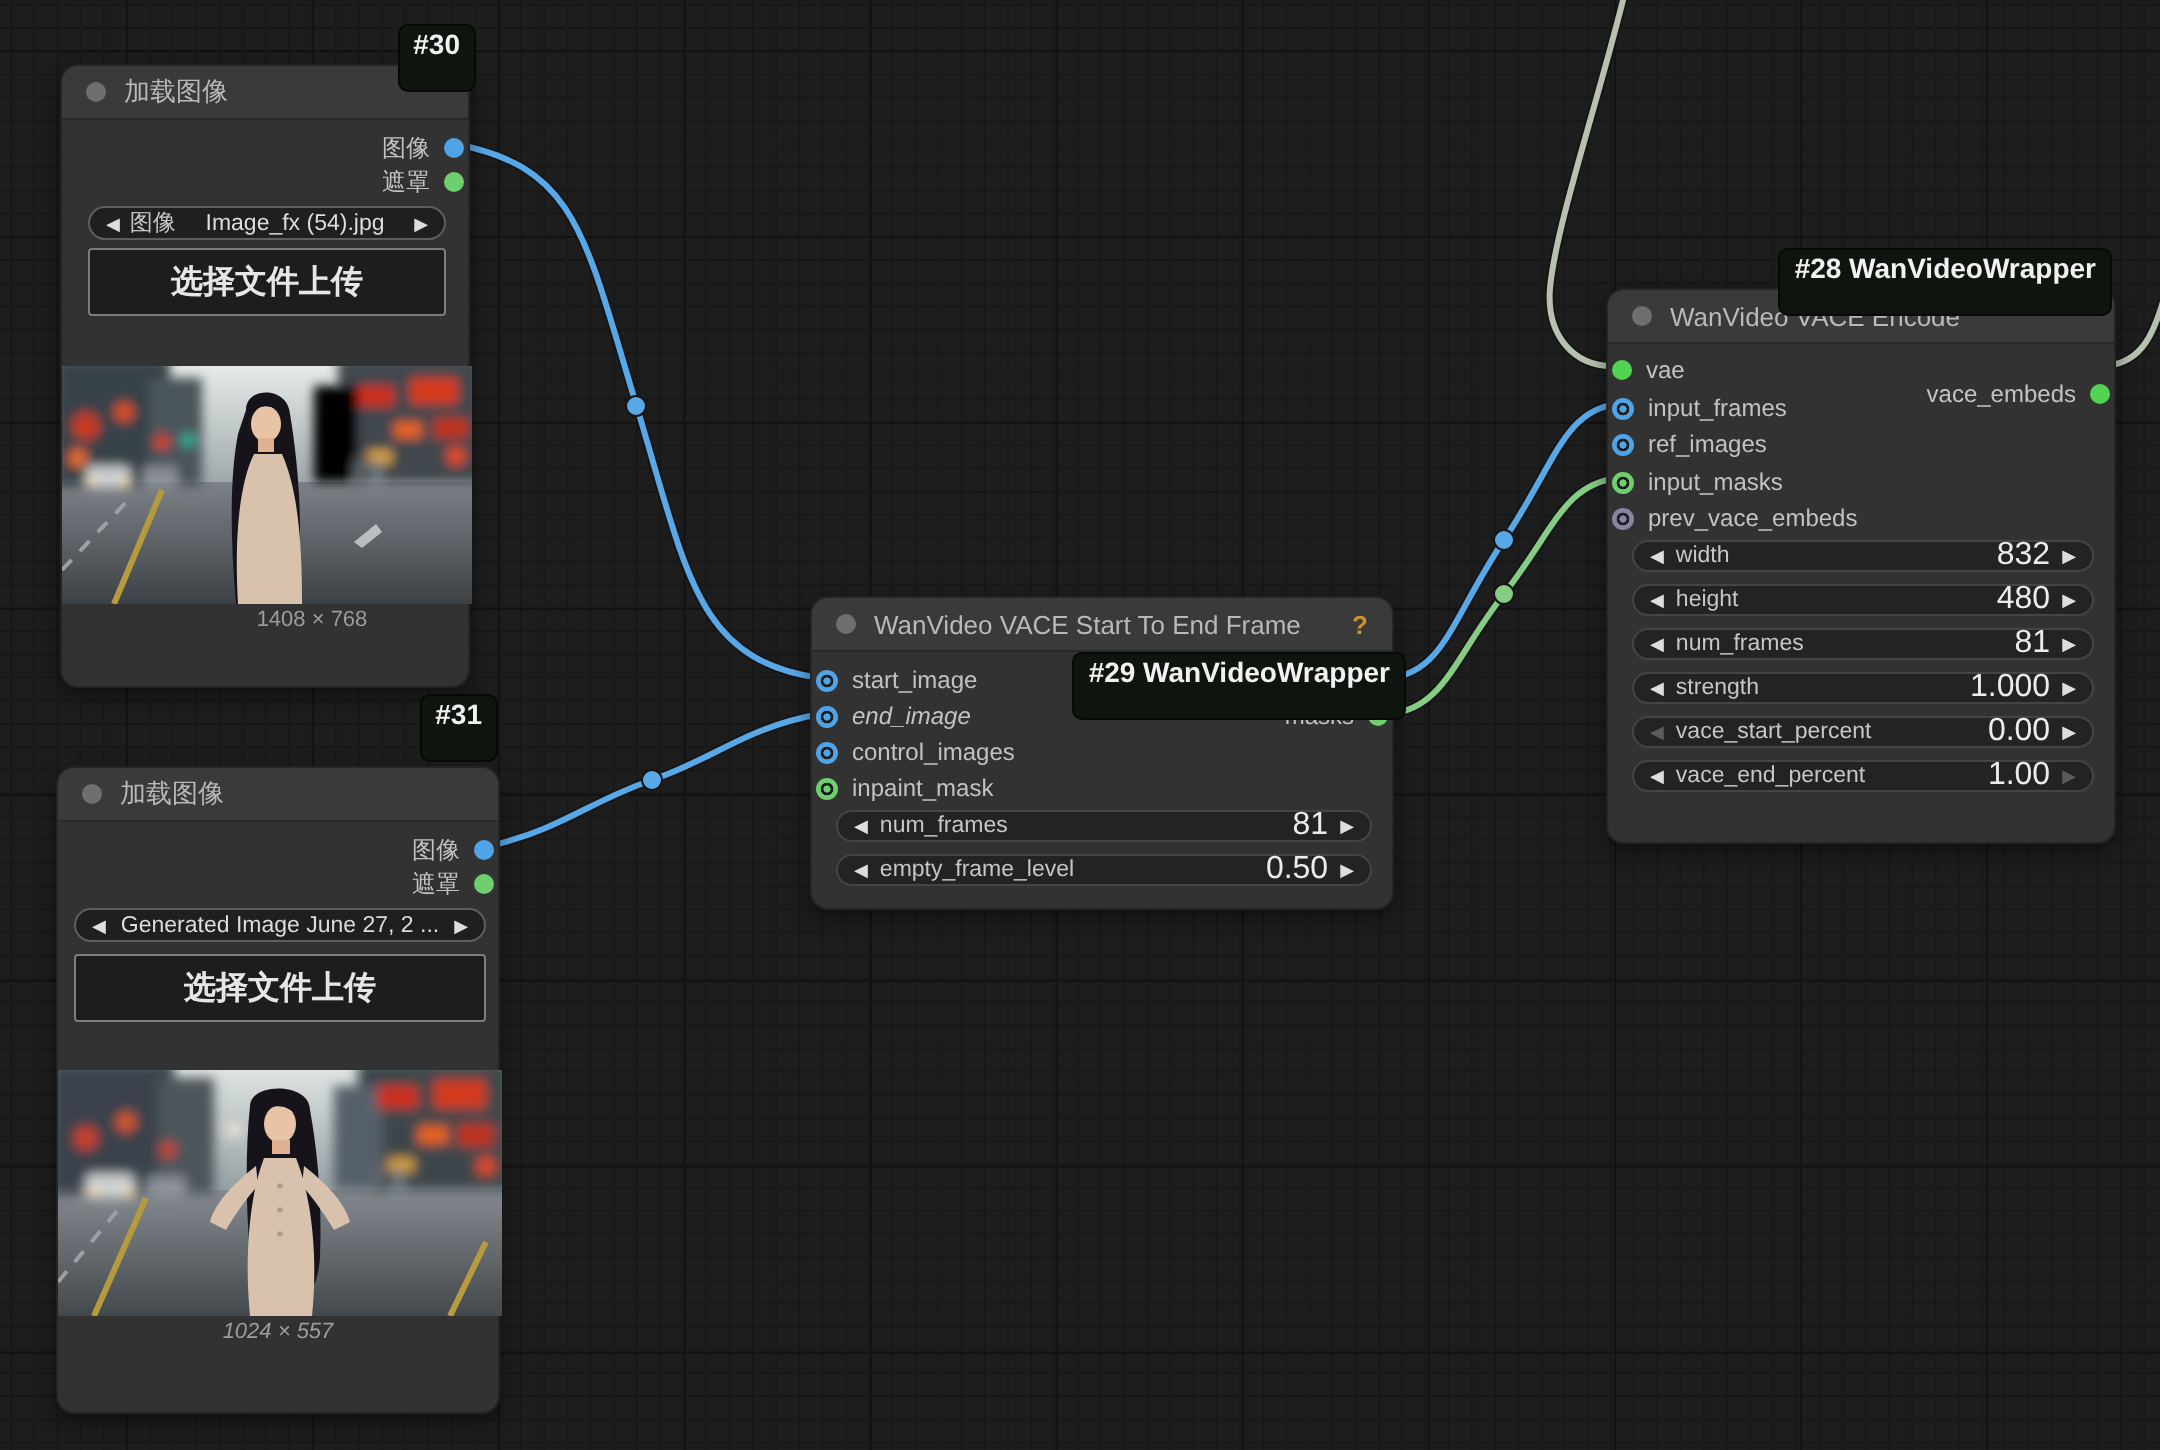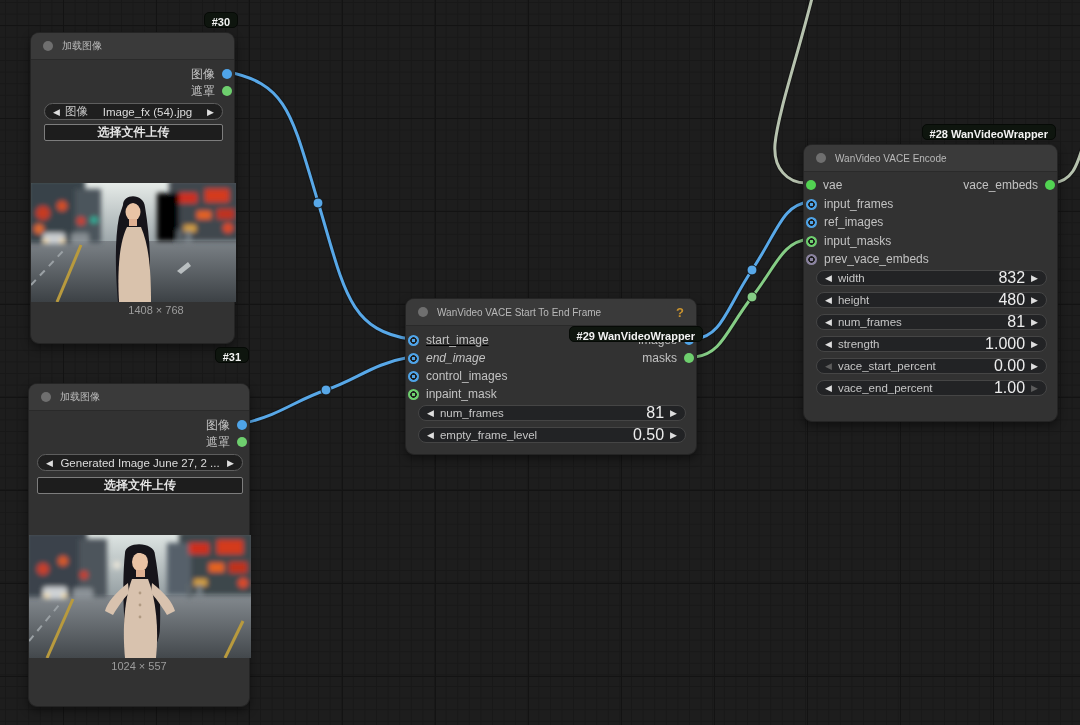--- a/index.html
+++ b/index.html
@@ -25,27 +25,27 @@
     border:1px solid #242424; border-radius:9px;
     box-shadow:0 4px 10px rgba(0,0,0,.45);
   }
   .titlebar {
     position:absolute; left:0; top:0; right:0; height:27px;
     background:#3a3a3a; border-radius:8px 8px 0 0;
     border-bottom:1px solid #2a2a2a;
     display:flex; align-items:center; gap:9px; padding:0 12px;
   }
   .titledot { width:10px; height:10px; border-radius:50%; background:#6f6f6f; flex:0 0 auto; }
-  .titletext { font-size:10px; color:#b9b9b9; white-space:nowrap; overflow:hidden; }
+  .titletext { font-size:13px; color:#b9b9b9; white-space:nowrap; overflow:hidden; }
   .helpq { margin-left:auto; font-size:13px; font-weight:bold; color:#c8922e; }
 
   .badge {
-    position:absolute; z-index:3; height:16px; line-height:18px;
+    position:absolute; z-index:3; height:34px; line-height:18px;
     background:#0e150e; border:1px solid #060a06; border-radius:5px;
-    padding:0 7px; font-size:11px; font-weight:bold; color:#f2f2f2; white-space:nowrap;
+    padding:0 7px; font-size:14px; font-weight:bold; color:#f2f2f2; white-space:nowrap;
   }
 
   .prow { position:absolute; display:flex; align-items:center; gap:7px; height:12px; }
   .prow.in  { left:2px; }
   .prow.out { right:2px; flex-direction:row-reverse; }
   .plabel { font-size:12px; color:#c2c2c2; white-space:nowrap; }
   .dot   { width:10px; height:10px; border-radius:50%; background:var(--c); flex:0 0 auto; }
   .donut { width:11px; height:11px; border-radius:50%; flex:0 0 auto;
            background:radial-gradient(circle, var(--c) 0 1.7px, #1e1e1e 1.9px 3.1px, var(--c) 3.3px 100%); }
   .c-blue   { --c:#4fa4e8; }
@@ -66,24 +66,24 @@
 
   .combo {
     position:absolute; height:17px; background:#1f1f1f;
     border:1px solid #5e5e5e; border-radius:9px;
     display:flex; align-items:center; padding:0 8px; gap:5px;
   }
   .combo .cval { font-size:11.5px; color:#dcdcdc; flex:1; text-align:center; white-space:nowrap; overflow:hidden; }
   .combo .clabel { font-size:11.5px; color:#c6c6c6; white-space:nowrap; }
 
   .upload {
-    position:absolute; height:17px; background:#1d1d1d;
+    position:absolute; height:34px; background:#1d1d1d;
     border:1px solid #7d7d7d; border-radius:2px;
     display:flex; align-items:center; justify-content:center;
-    font-size:12px; font-weight:bold; color:#e6e6e6; cursor:pointer;
+    font-size:16px; font-weight:bold; color:#e6e6e6; cursor:pointer;
   }
 
   .preview { position:absolute; left:0; overflow:hidden; background:#000; }
   .preview svg { display:block; }
   .caption { position:absolute; left:0; right:0; text-align:center; font-size:11px; color:#9c9c9c; }
 </style>
 </head>
 <body>
 
 <div id="canvas">
@@ -255,30 +255,30 @@
         <path d="M101 24 C101 11 121 11 121 25 C116 16 104 16 101 24 Z" fill="#16141a"></path>
         <rect x="107" y="35" width="9" height="7" fill="#dfb092"></rect>
         <path d="M96 123 C93 92 96 62 103 44 L119 44 C127 64 130 94 127 123 Z" fill="#d8c2ae"></path>
         <path d="M99 48 C86 58 78 68 76 76 L84 80 C90 70 96 62 100 58 Z" fill="#d8c2ae"></path>
         <path d="M123 48 C136 58 144 68 146 76 L138 80 C132 70 126 62 122 58 Z" fill="#d8c2ae"></path>
         <circle cx="111" cy="58" r="1.4" fill="#b09a82"></circle>
         <circle cx="111" cy="70" r="1.4" fill="#b09a82"></circle>
         <circle cx="111" cy="82" r="1.4" fill="#b09a82"></circle>
       </svg>
     </div>
-    <div class="caption" style="top:276px;">1024 × 557</div>
+    <div class="caption" style="top:276px;font-style:italic;">1024 × 557</div>
   </div>
 
   <div class="node" style="left:405px; top:298px; width:292px; height:157px;text-align:right;">
     <div class="titlebar">
       <span class="titledot"></span>
       <span class="titletext">WanVideo VACE Start To End Frame</span>
       <span class="helpq">?</span>
     </div>
-    <div class="prow in" style="top:35px;text-decoration:underline;">
+    <div class="prow in" style="top:35px;">
       <span class="donut c-blue"></span>
       <span class="plabel">start_image</span>
     </div>
     <div class="prow in" style="top:53px;font-style:italic;">
       <span class="donut c-blue"></span>
       <span class="plabel">end_image</span>
     </div>
     <div class="prow in" style="top:71px;">
       <span class="donut c-blue"></span>
       <span class="plabel">control_images</span>
@@ -327,21 +327,21 @@
       <span class="plabel">ref_images</span>
     </div>
     <div class="prow in" style="top:90px;">
       <span class="donut c-green"></span>
       <span class="plabel">input_masks</span>
     </div>
     <div class="prow in" style="top:108px;">
       <span class="donut c-purple"></span>
       <span class="plabel">prev_vace_embeds</span>
     </div>
-    <div class="prow out" style="top:34px;margin-left:24px;">
+    <div class="prow out" style="top:46px;margin-left:24px;">
       <span class="dot c-bgreen"></span>
       <span class="plabel">vace_embeds</span>
     </div>
 
     <div class="widget" style="left:12px; top:125px; width:231px;">
       <span class="warrow">◀</span>
       <span class="wname">width</span>
       <span class="wval">832</span>
       <span class="warrow">▶</span>
     </div>

